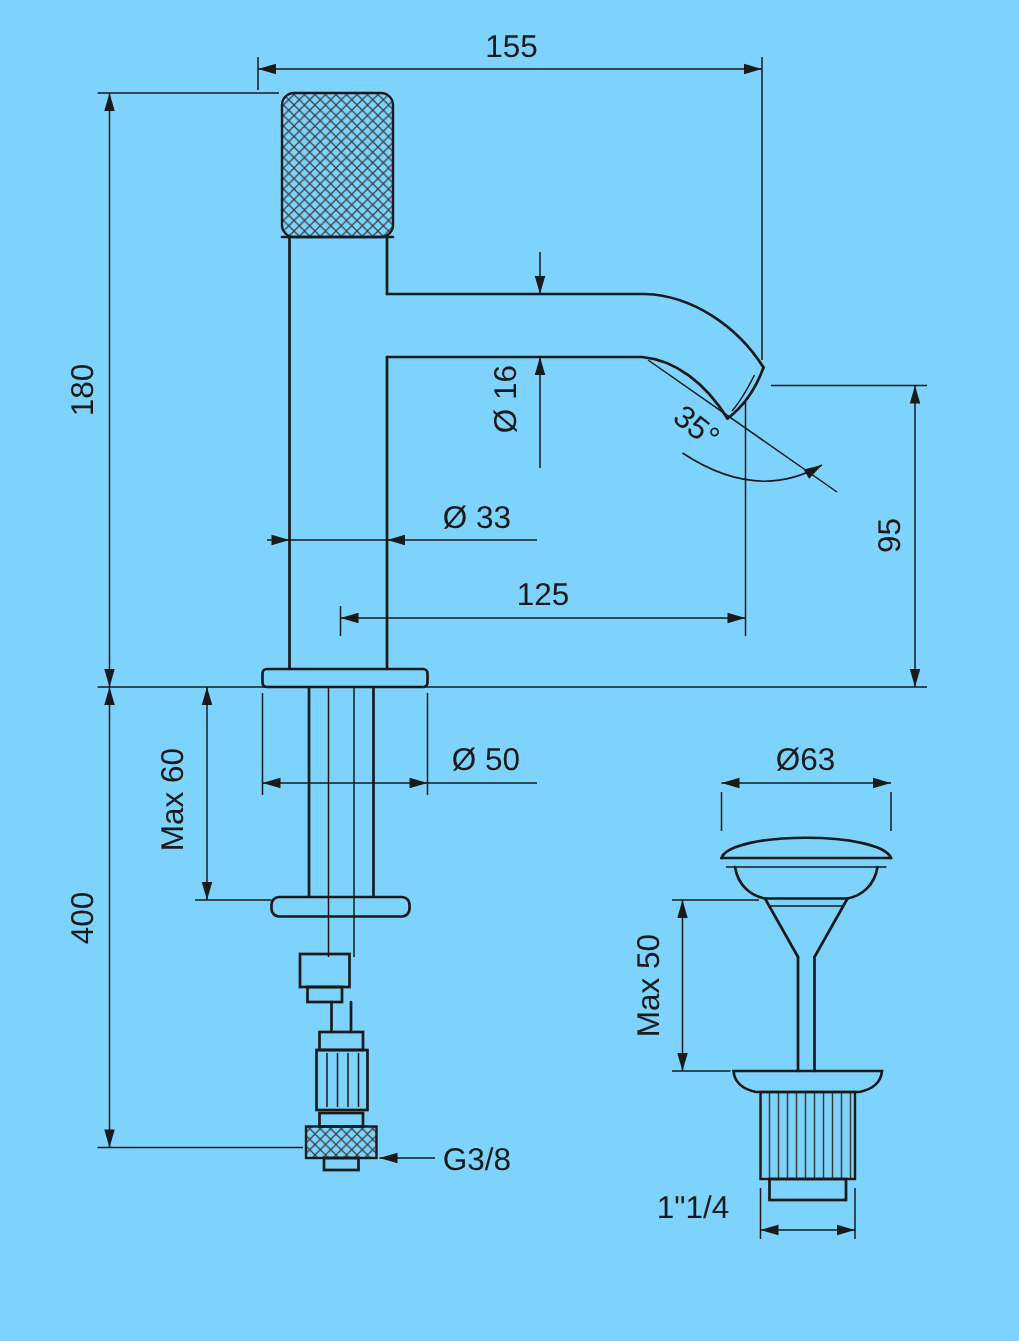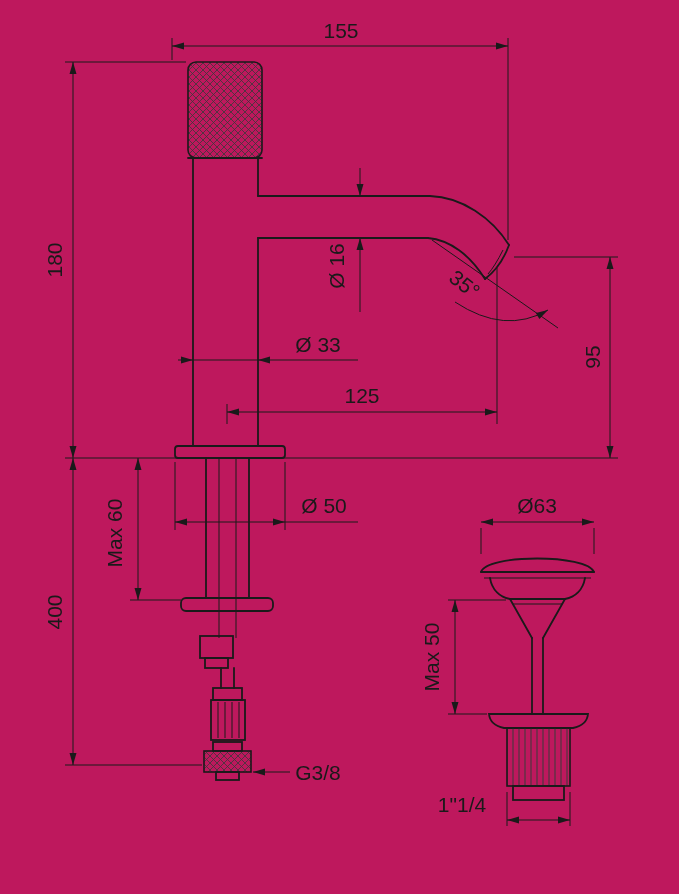--- a/index.html
+++ b/index.html
@@ -1,19 +1,19 @@
 <!DOCTYPE html>
 <html><head>
 <meta charset="utf-8">
 <style>
   html,body{margin:0;padding:0;background:#ffffff;}
   .canvas{
     position:relative;
     width:679px;height:894px;
-    background:#be185d;
+    background:#7dd3fc;
     font-family:"Liberation Sans",sans-serif;
   }
   svg{display:block;}
   svg text{
     font-family:"Liberation Sans",sans-serif;
     font-size:21px;
     fill:#1a1a1a;
   }
   .obj{stroke:#1a1a1a;stroke-width:1.8;fill:none;stroke-linecap:round;}
   .objf{stroke:#1a1a1a;stroke-width:1.6;}

